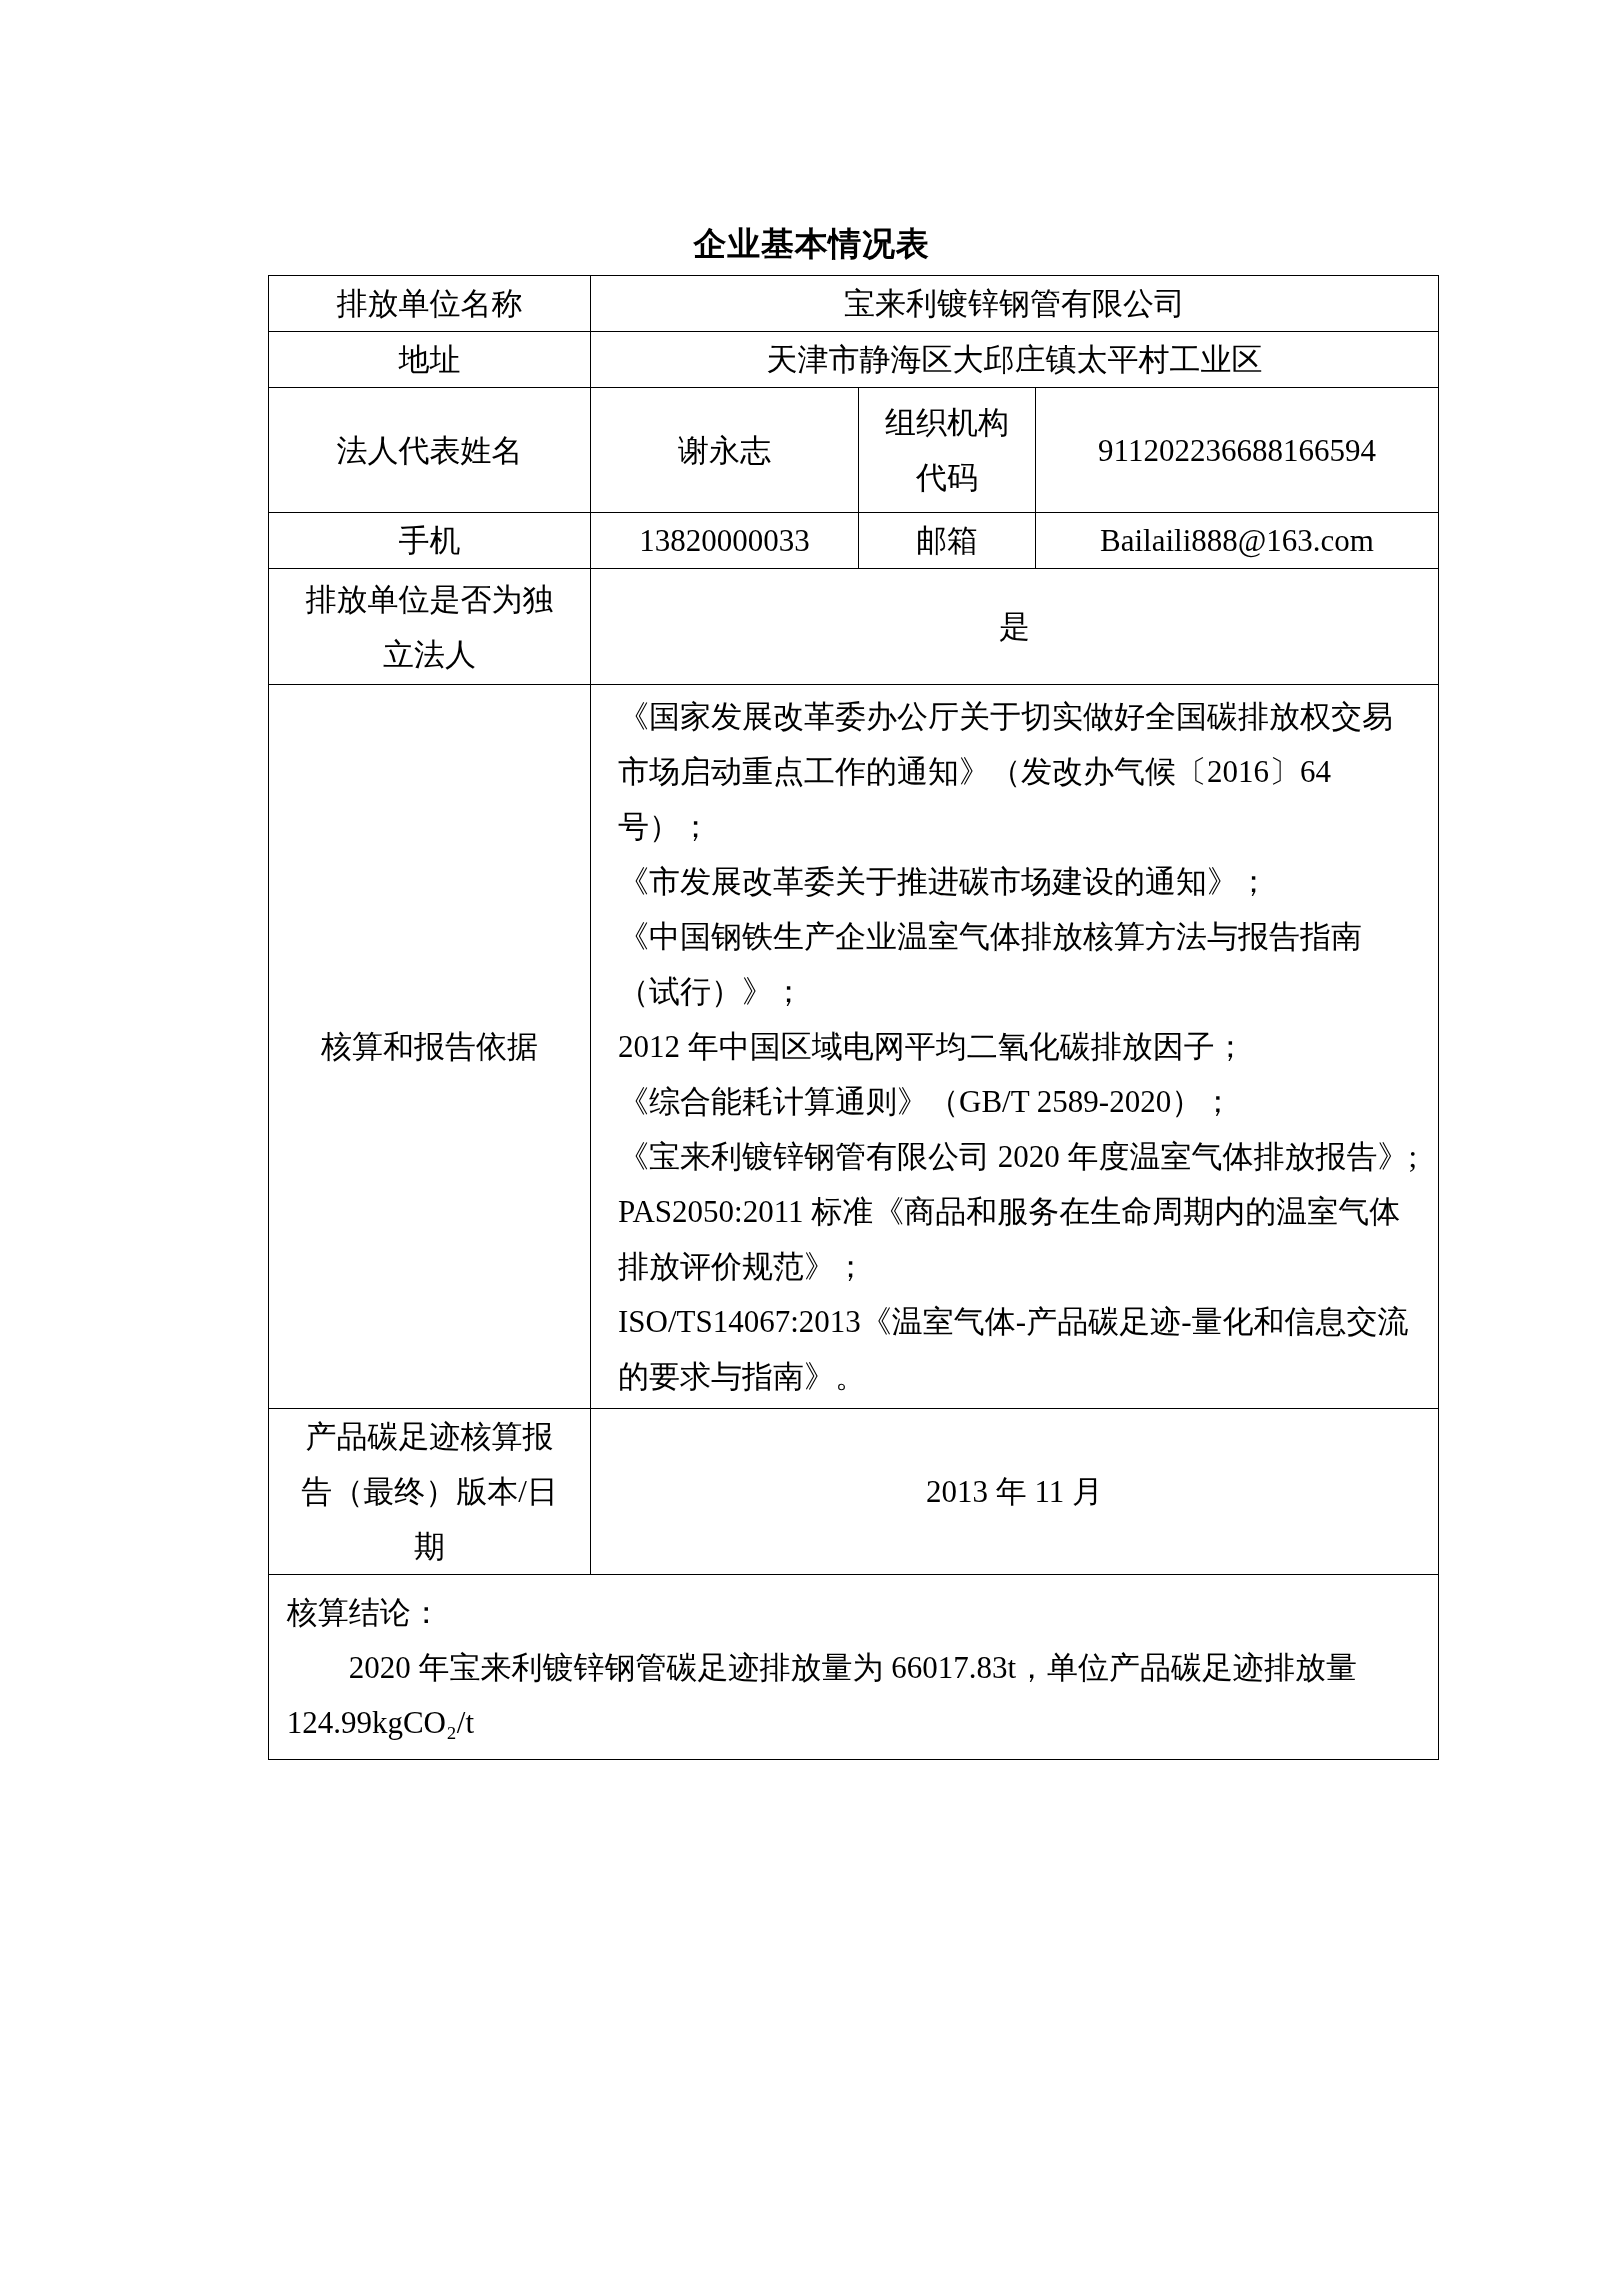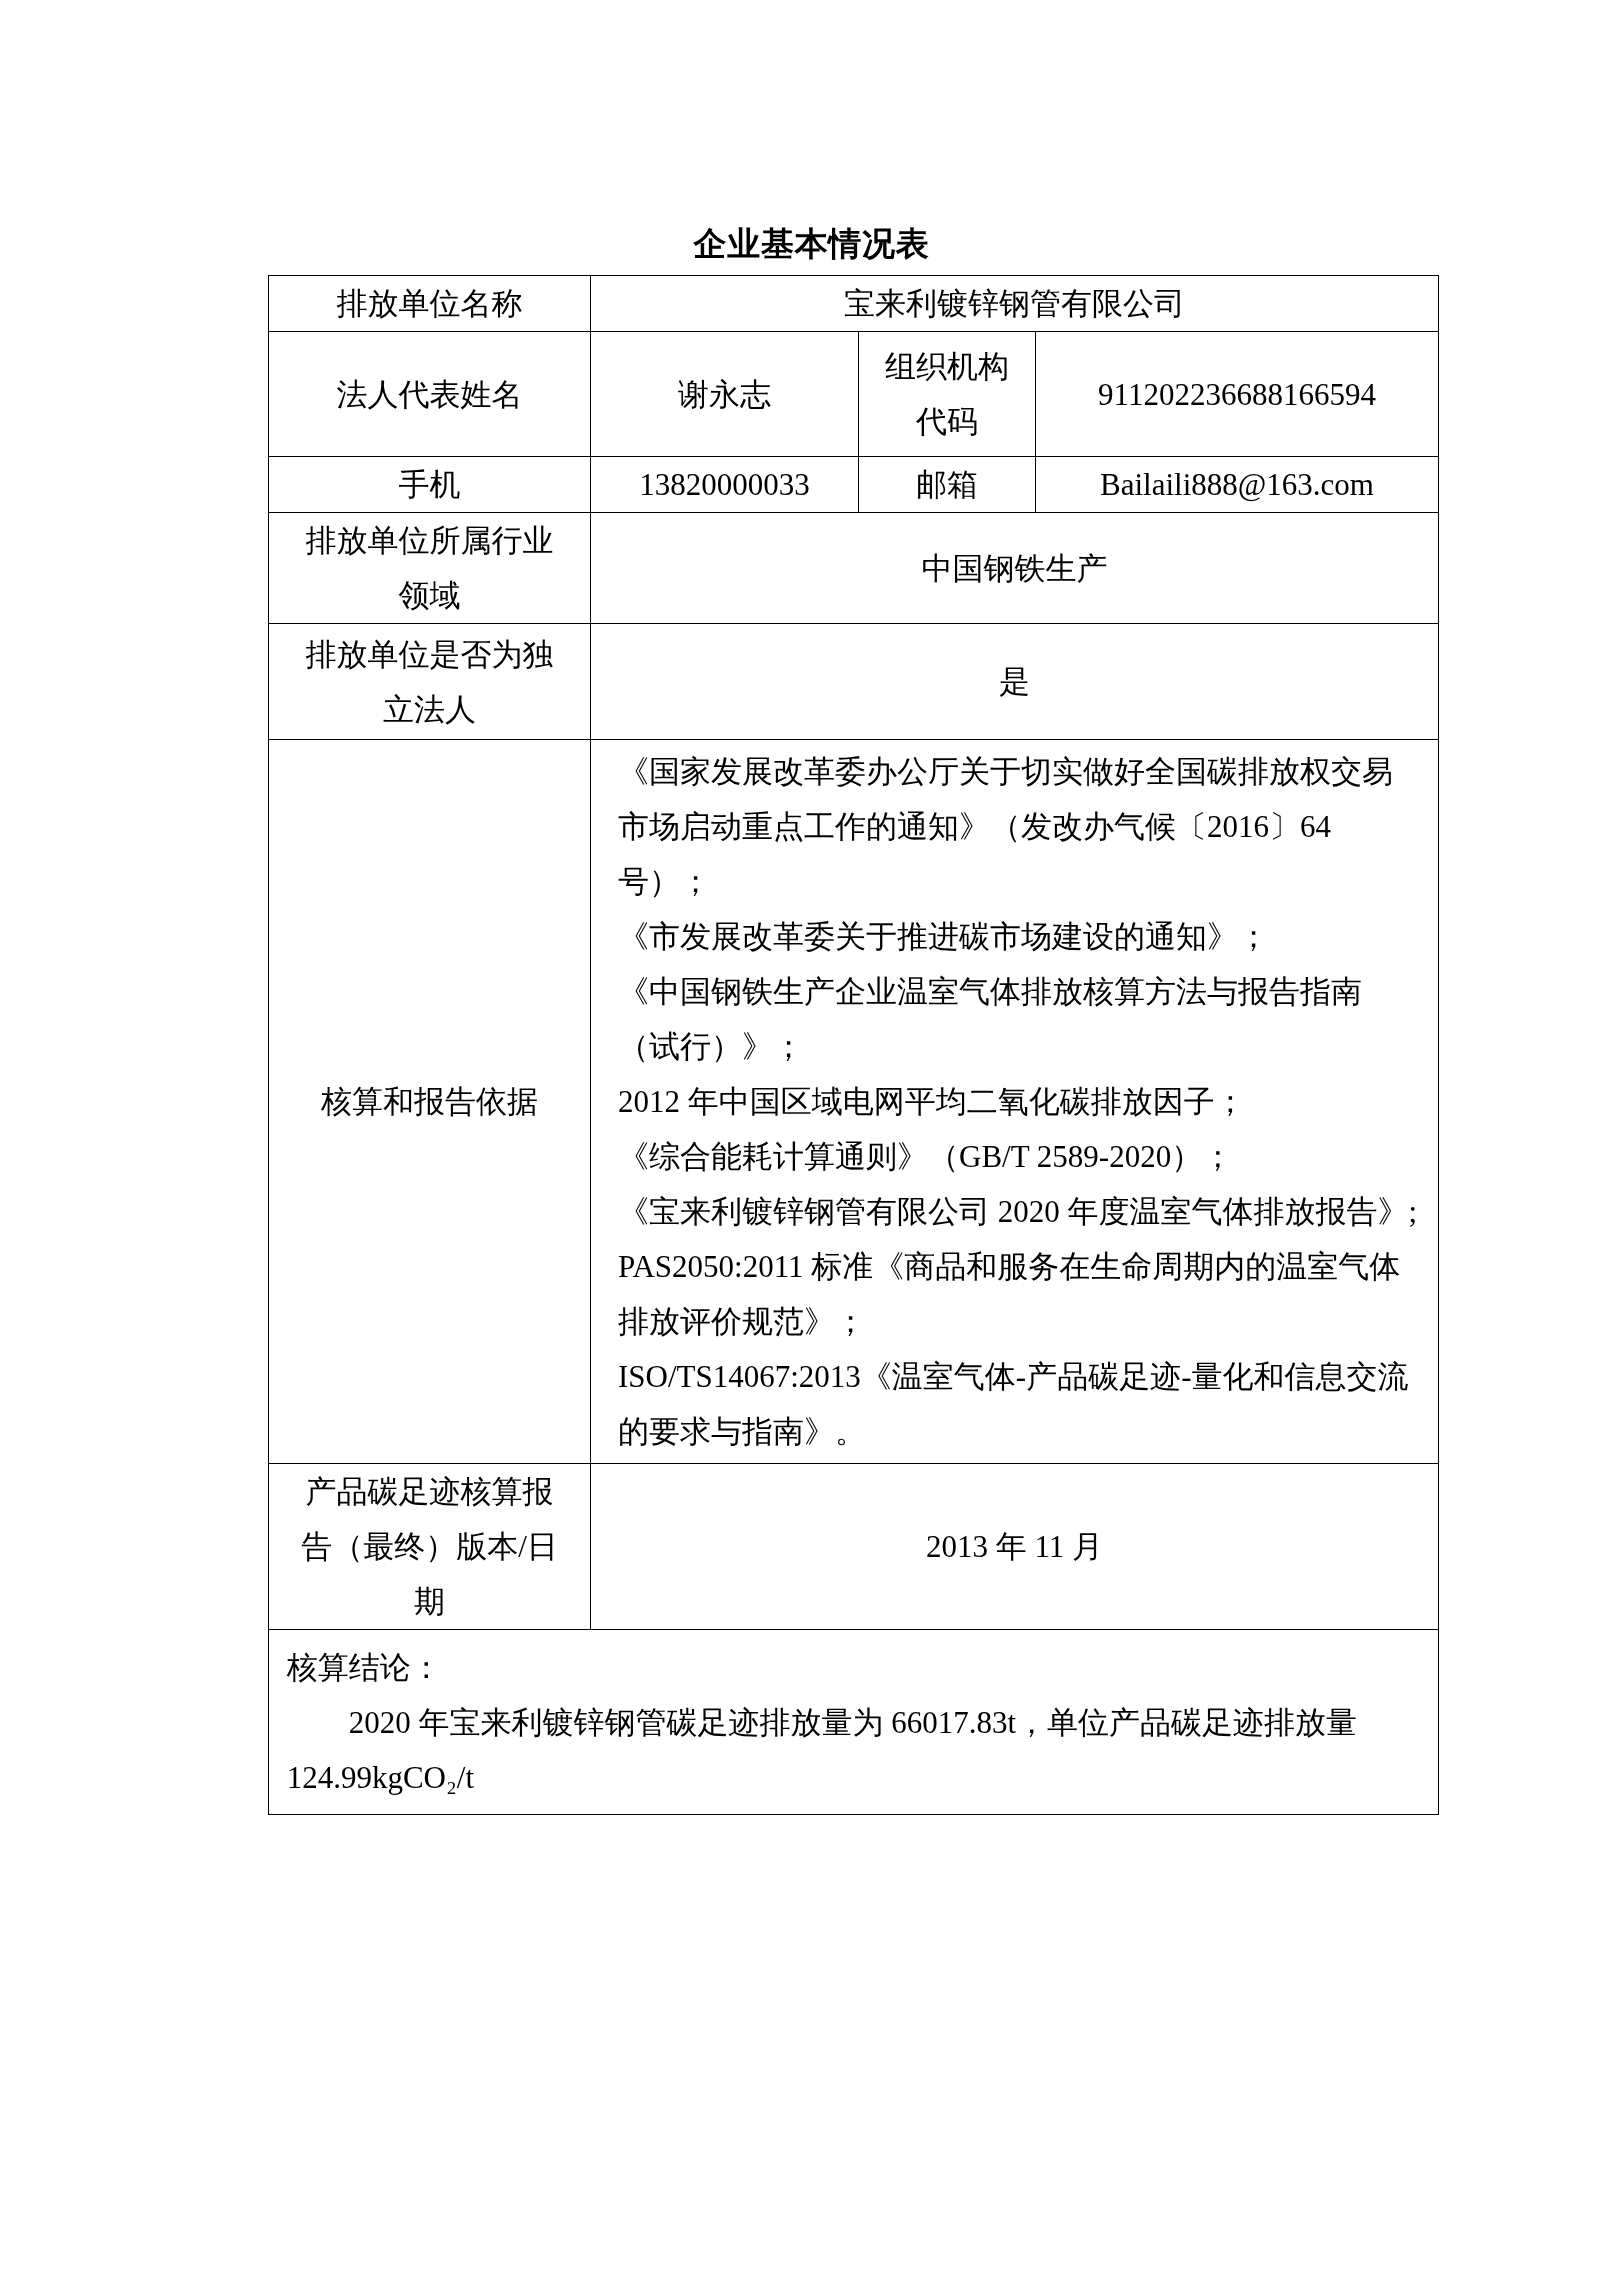--- a/index.html
+++ b/index.html
@@ -101,37 +101,36 @@
       <col class="col-a">
         <col class="col-b">
         <col class="col-c">
         <col class="col-d">
     </colgroup>
     <tbody>
       <tr class="r1">
         <td class="label-cell">排放单位名称</td>
         <td class="val-center" colspan="3">宝来利镀锌钢管有限公司</td>
       </tr>
+      <tr class="r2">
+        <td class="label-cell">地址</td>
+        <td class="val-center" colspan="3">天津市静海区大邱庄镇太平村工业区</td>
+      </tr>
       <tr class="r3">
         <td class="label-cell">法人代表姓名</td>
         <td class="val-center">谢永志</td>
         <td class="label-cell">组织机构
 代码</td>
         <td class="val-center">911202236688166594</td>
       </tr>
       <tr class="r4">
         <td class="label-cell">手机</td>
         <td class="val-center">13820000033</td>
         <td class="label-cell">邮箱</td>
         <td class="val-center">Bailaili888@163.com</td>
-      </tr>
-      <tr class="r5">
-        <td class="label-cell">排放单位所属行业
-领域</td>
-        <td class="val-center" colspan="3">中国钢铁生产</td>
       </tr>
       <tr class="r6">
         <td class="label-cell">排放单位是否为独
 立法人</td>
         <td class="val-center" colspan="3">是</td>
       </tr>
       <tr class="r7">
         <td class="label-cell">核算和报告依据</td>
         <td class="val-left" colspan="3">《国家发展改革委办公厅关于切实做好全国碳排放权交易
 市场启动重点工作的通知》（发改办气候〔2016〕64 号）；

